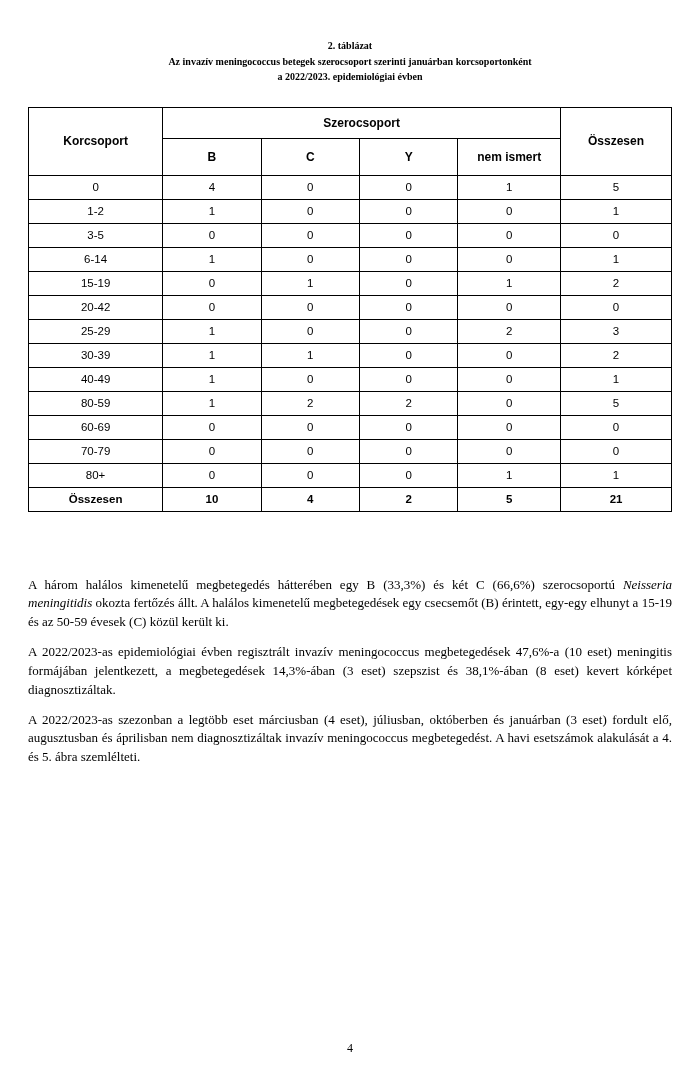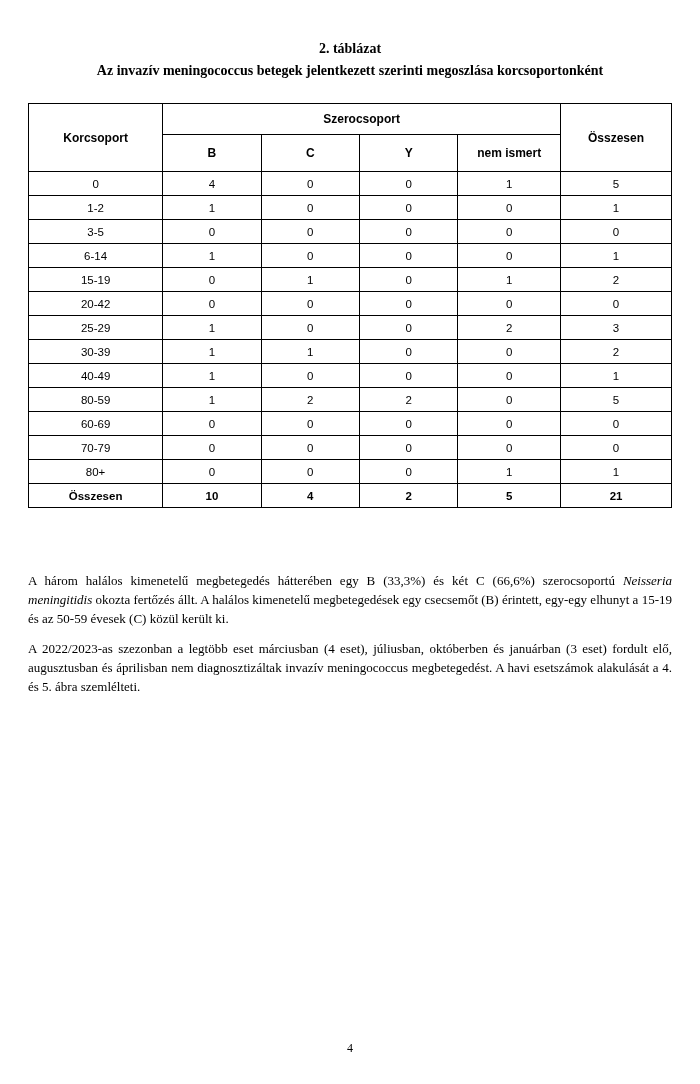--- a/index.html
+++ b/index.html
@@ -17,21 +17,21 @@
   .page {
     position: relative;
     width: 700px;
     height: 1084px;
     box-sizing: border-box;
     padding: 30px 28px 0 28px;
   }
   .title-block {
     text-align: center;
     font-weight: bold;
-    font-size: 14px;
+    font-size: 10px;
     line-height: 1.55;
     margin-top: 8px;
   }
   .title-line {
     display: block;
   }
   .table-wrap {
     display: flex;
     justify-content: center;
     margin-top: 22px;
@@ -110,21 +110,22 @@
     font-size: 12px;
   }
 </style>
 </head>
 <body>
 
 <div class="page">
 
   <div class="title-block">
     <span class="title-line">2. táblázat</span>
-    <span class="title-line">Az invazív meningococcus betegek jelentkezett szerinti megoszlása korcsoportonként</span>
+    <span class="title-line">Az invazív meningococcus betegek szerocsoport szerinti januárban korcsoportonként</span>
+    <span class="title-line">a 2022/2023. epidemiológiai évben</span>
   </div>
 
   <div class="table-wrap">
     <table class="data">
       <thead>
         <tr>
           <th class="corner" rowspan="2">Korcsoport</th>
           <th class="group" colspan="4">Szerocsoport</th>
           <th class="total-col" rowspan="2">Összesen</th>
         </tr>
@@ -247,17 +248,18 @@
             <td>2</td>
             <td>5</td>
             <td>21</td>
           </tr>
         </tbody>
     </table>
   </div>
 
   <div class="body-text" id="body-text">
       <p>A három halálos kimenetelű megbetegedés hátterében egy B (33,3%) és két C (66,6%) szerocsoportú <i>Neisseria meningitidis</i> okozta fertőzés állt. A halálos kimenetelű megbetegedések egy csecsemőt (B) érintett, egy-egy elhunyt a 15-19 és az 50-59 évesek (C) közül került ki.</p>
+      <p>A 2022/2023-as epidemiológiai évben regisztrált invazív meningococcus megbetegedések 47,6%-a (10 eset) meningitis formájában jelentkezett, a megbetegedések 14,3%-ában (3 eset) szepszist és 38,1%-ában (8 eset) kevert kórképet diagnosztizáltak.</p>
       <p>A 2022/2023-as szezonban a legtöbb eset márciusban (4 eset), júliusban, októberben és januárban (3 eset) fordult elő, augusztusban és áprilisban nem diagnosztizáltak invazív meningococcus megbetegedést. A havi esetszámok alakulását a 4. és 5. ábra szemlélteti.</p>
     </div>
 
   <div class="page-number">4</div>
 </div>
 
 </body></html>

